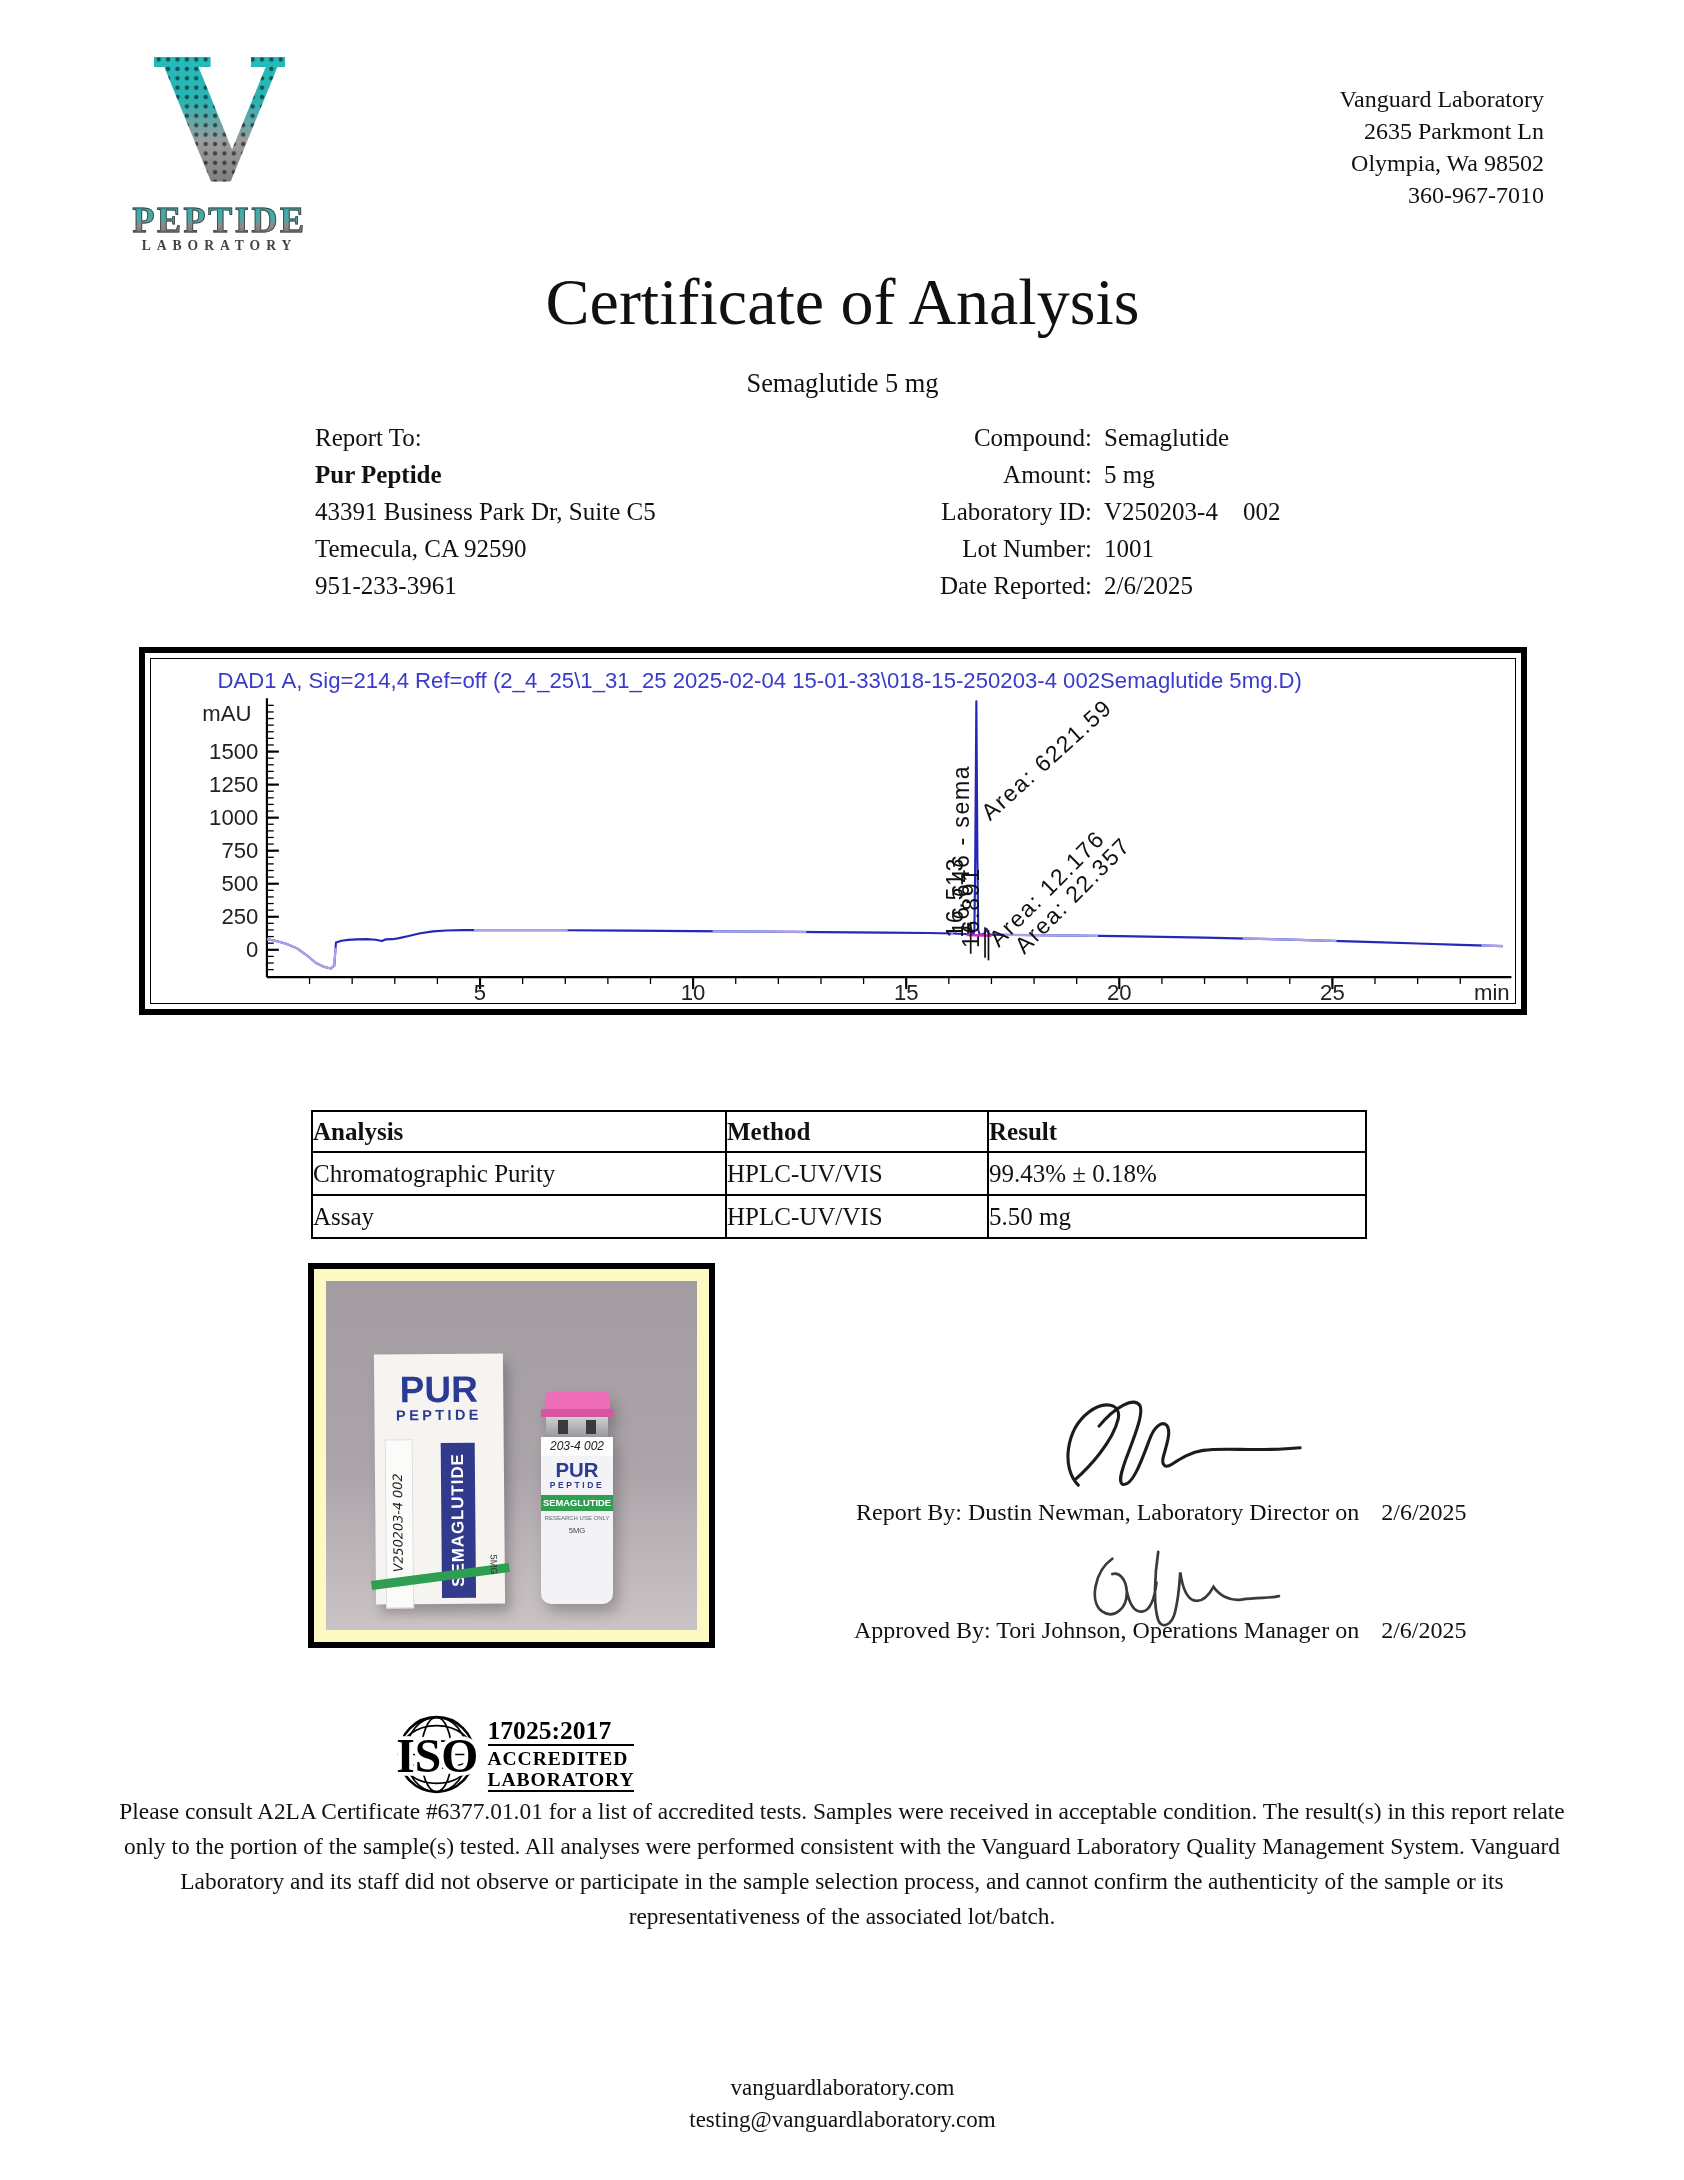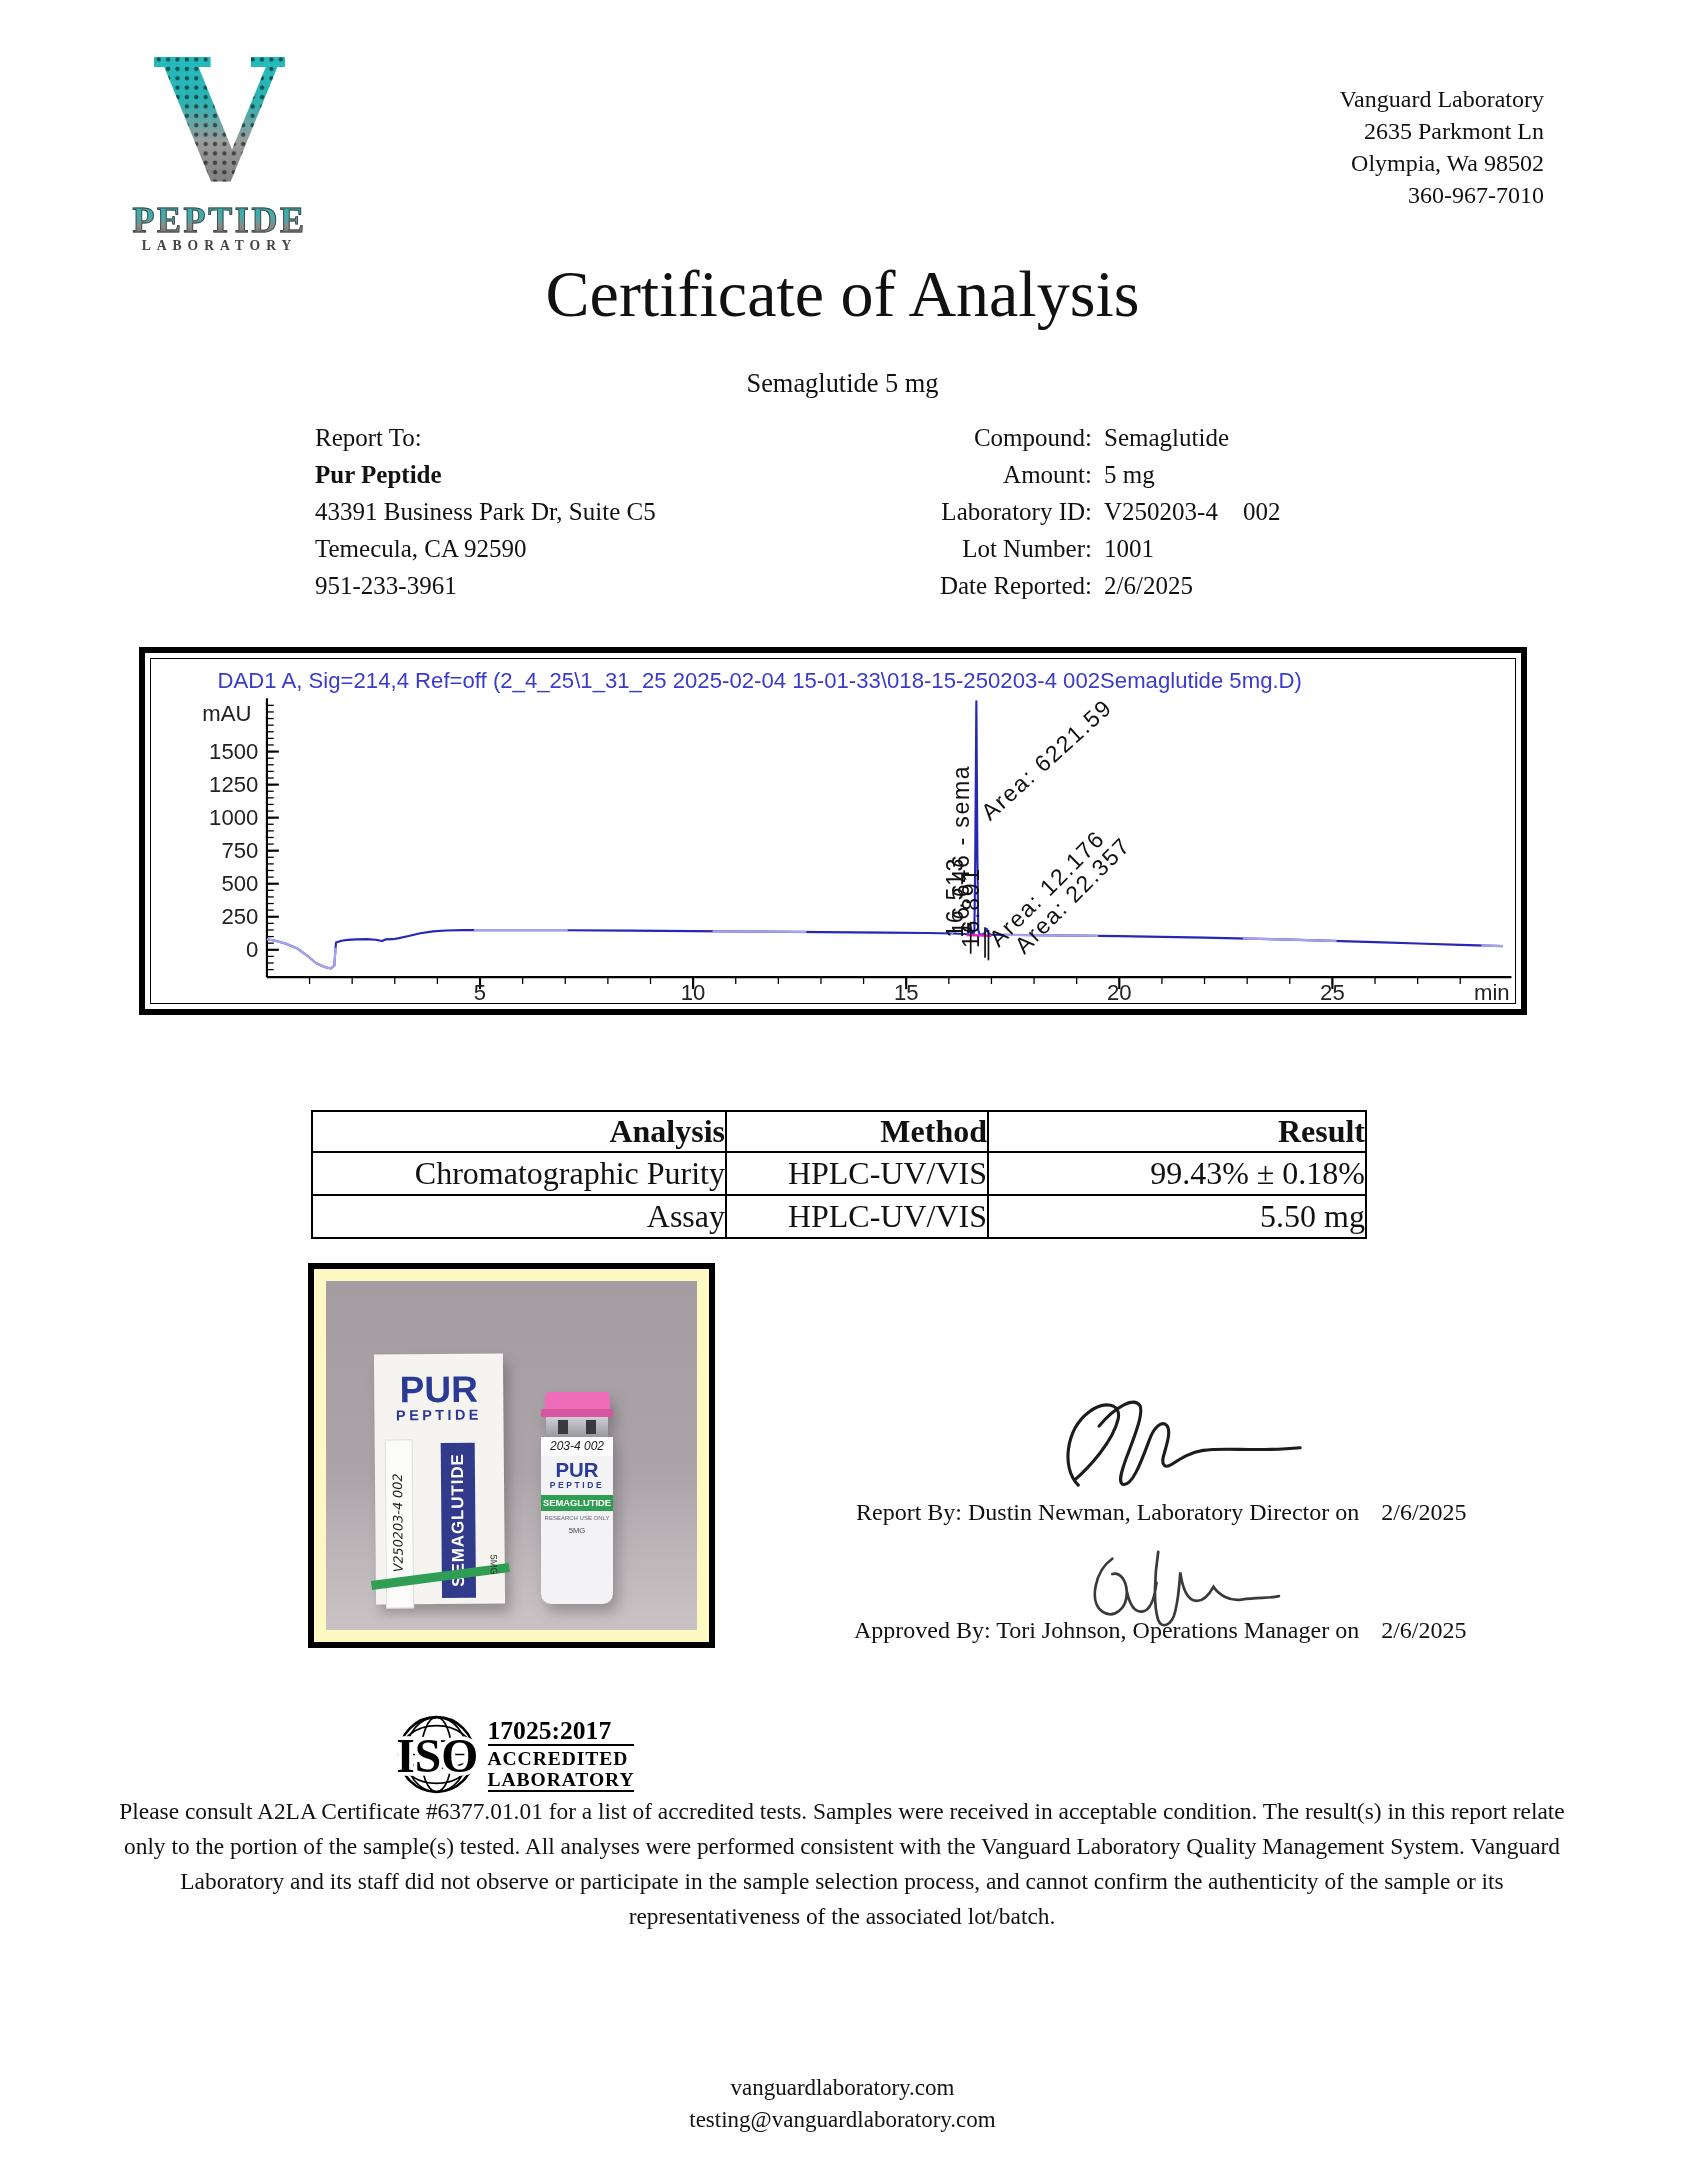--- a/index.html
+++ b/index.html
@@ -19,21 +19,21 @@
           letter-spacing:2.6px;margin-top:-3.4px;
           background:linear-gradient(180deg,#25b2b2 0%,#4da8a8 45%,#8a8a8a 70%,#666 100%);
           -webkit-background-clip:text;background-clip:text;color:transparent;
           -webkit-text-stroke:0.9px #444;}
   .logo-sub{font-size:13.6px;letter-spacing:6px;color:#444;margin-top:1.7px;font-weight:bold;}
 
   .lab-address{position:absolute;top:83px;right:141px;text-align:right;
                font-size:24px;line-height:32px;}
 
   .doc-title{position:absolute;left:0;right:0;top:256px;text-align:center;
-             font-size:66px;font-weight:normal;margin:0;}
+             font-size:66px;font-weight:normal;margin:8px;}
   .doc-subtitle{position:absolute;left:0;right:0;top:368px;text-align:center;font-size:26.4px;}
 
   
   .report-to{position:absolute;left:315px;top:419px;font-size:25px;line-height:37px;}
   .report-to .bold{font-weight:bold;}
   .sample-info{position:absolute;left:747px;top:419px;font-size:25px;line-height:37px;}
   .si-row{display:grid;grid-template-columns:345px auto;column-gap:12px;}
   .si-label{text-align:right;}
   .si-value{text-align:left;white-space:pre;}
 
@@ -47,21 +47,21 @@
   .ax{stroke:#000;stroke-width:2.5;fill:none;}
   .axm{stroke:#000;stroke-width:1.5;}
   .trace{stroke:#2626b8;stroke-width:2.5;fill:none;stroke-linejoin:round;}
   .trace-light{stroke:#a9a4ea;stroke-width:2.6;fill:none;stroke-dasharray:110 170;}
   .integ{stroke:#e322c8;stroke-width:3;}
   .lead{stroke:#111;stroke-width:2;}
   .pk{fill:#111;font:27px "Liberation Sans",sans-serif;letter-spacing:2px;}
 
   
   .results{position:absolute;left:311px;top:1110px;border-collapse:collapse;
-           font-size:32px;text-align:right;}
+           font-size:25px;text-align:left;}
   .results th,.results td{border:2.6px solid #000;padding:0;}
   .results th{font-weight:bold;height:39px;}
   .results td{height:41px;}
   .col-a{width:412px;} .col-m{width:260px;} .col-r{width:376px;border-radius:7px;}
 
   
   .photo-frame{position:absolute;left:308px;top:1263px;width:407px;height:385px;
                border:6.8px solid #000;box-sizing:border-box;background:#fef9c3;padding:12px;}
   .photo-img{position:relative;width:100%;height:100%;overflow:hidden;
              background:linear-gradient(180deg,#a39da2 0%,#aba4a9 55%,#beb7ba 80%,#cac3c5 100%);}

